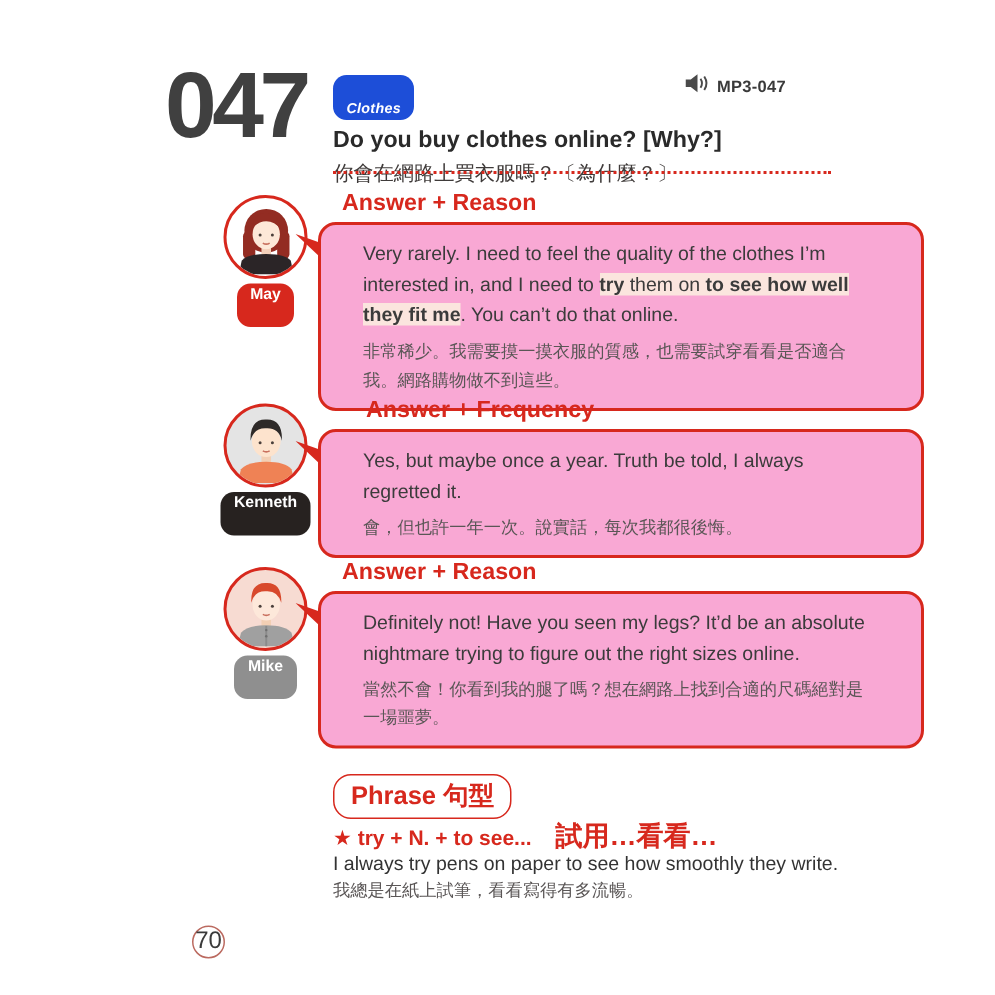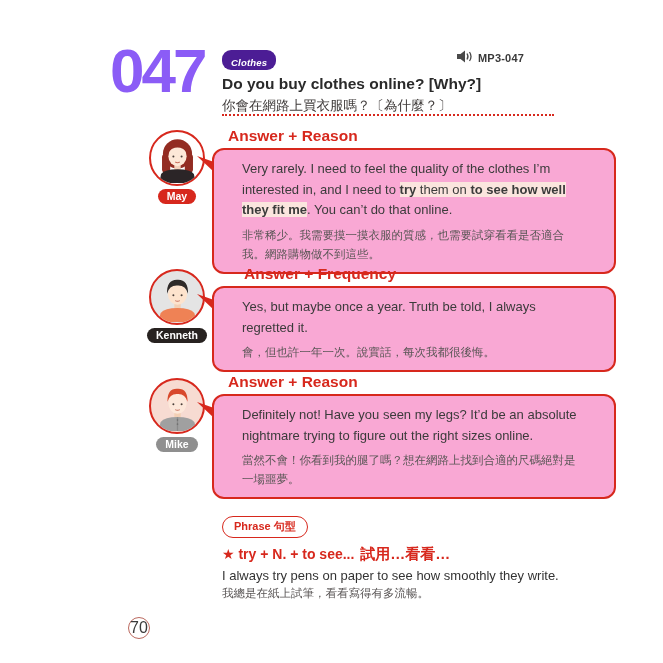--- a/index.html
+++ b/index.html
@@ -4,27 +4,27 @@
 <style>
   html,body{margin:0;padding:0;background:#ffffff;}
   .page{
     position:relative;width:663px;height:663px;background:#ffffff;overflow:hidden;
     font-family:"Liberation Sans","DejaVu Sans",sans-serif;
     -webkit-font-smoothing:antialiased;
   }
   
   .lesson-number{
     position:absolute;left:110px;top:40px;
-    font-size:62px;font-weight:bold;color:#8b5cf6;line-height:1;letter-spacing:-3px;
+    font-size:62px;font-weight:bold;color:#404040;line-height:1;letter-spacing:-3px;
   }
   .header-main{position:absolute;left:222px;top:50px;}
   .cat-badge{
-    display:inline-block;background:#4c1d95;color:#fff;
+    display:inline-block;background:#1d4ed8;color:#fff;
     font-size:9.5px;font-weight:bold;font-style:italic;
-    padding:7px 9px 2px;border-radius:9px;letter-spacing:.2px;
+    padding:17px 9px 2px;border-radius:9px;letter-spacing:.2px;
   }
   .title{font-size:15.5px;font-weight:bold;color:#2a2a2a;margin-top:4px;line-height:1.25;}
   .subtitle{font-size:13.5px;color:#3f3b3a;margin-top:4px;line-height:1.3;}
   .audio{position:absolute;left:457px;top:49px;display:flex;align-items:center;gap:5px;}
   .audio-label{font-size:11px;font-weight:bold;color:#3a3a3a;letter-spacing:.2px;}
   .dotted-sep{position:absolute;left:222px;top:114px;width:332px;border-top:2px dotted #d7281d;}
   
   .sec-heading{position:absolute;left:228px;font-size:15.5px;font-weight:bold;color:#d7281d;}
   .bubble{
     position:absolute;left:212px;width:404px;box-sizing:border-box;background:#f9a8d4;
@@ -34,34 +34,34 @@
   .bubble .zh{font-size:11.5px;color:#5a5656;line-height:1.66;margin:5px 0 0;}
   .en .b{font-weight:bold;}
   .en .hl{background:#fbe5de;}
   .avatar-group{position:absolute;left:145px;width:64px;text-align:center;}
   .avatar-circle{
     width:56px;height:56px;border-radius:50%;border:2.5px solid #d7281d;
     overflow:hidden;margin:0 auto;box-sizing:border-box;
   }
   .name-badge{
     display:inline-block;margin-top:3px;color:#fff;font-size:10.5px;font-weight:bold;
-    padding:1px 9px 2px;border-radius:9px;white-space:nowrap;text-align:right;
+    padding:1px 9px 16px;border-radius:9px;white-space:nowrap;text-align:right;
   }
   .name-may{background:#d7281d;}
   .name-kenneth{background:#272220;}
   .name-mike{background:#8f8f8f;}
   .tail{position:absolute;left:197px;width:18px;height:18px;}
   
   .phrase-badge{
     position:absolute;left:222px;top:516px;display:inline-block;background:#fff;
-    border:1.5px solid #d7281d;color:#d7281d;font-weight:bold;font-size:11px;
+    border:1.5px solid #d7281d;color:#d7281d;font-weight:bold;font-size:17px;
     padding:2px 11px 3px;border-radius:12px;
   }
   .phrase-pattern{position:absolute;left:222px;top:545px;color:#d7281d;font-weight:bold;font-size:14px;}
-  .phrase-pattern .zh-part{font-size:15px;margin-left:2px;}
+  .phrase-pattern .zh-part{font-size:18px;margin-left:12px;}
   .phrase-example{position:absolute;left:222px;top:568px;font-size:13px;color:#333;}
   .phrase-example-zh{position:absolute;left:222px;top:586px;font-size:11.5px;color:#5a5656;}
   
   .page-num{
     position:absolute;left:128px;top:617px;width:22px;height:22px;box-sizing:border-box;
     border:1.5px solid #bb6a60;border-radius:50%;display:flex;align-items:center;justify-content:center;
     font-size:16px;color:#3a3a3a;
   }
 </style>
 </head>

